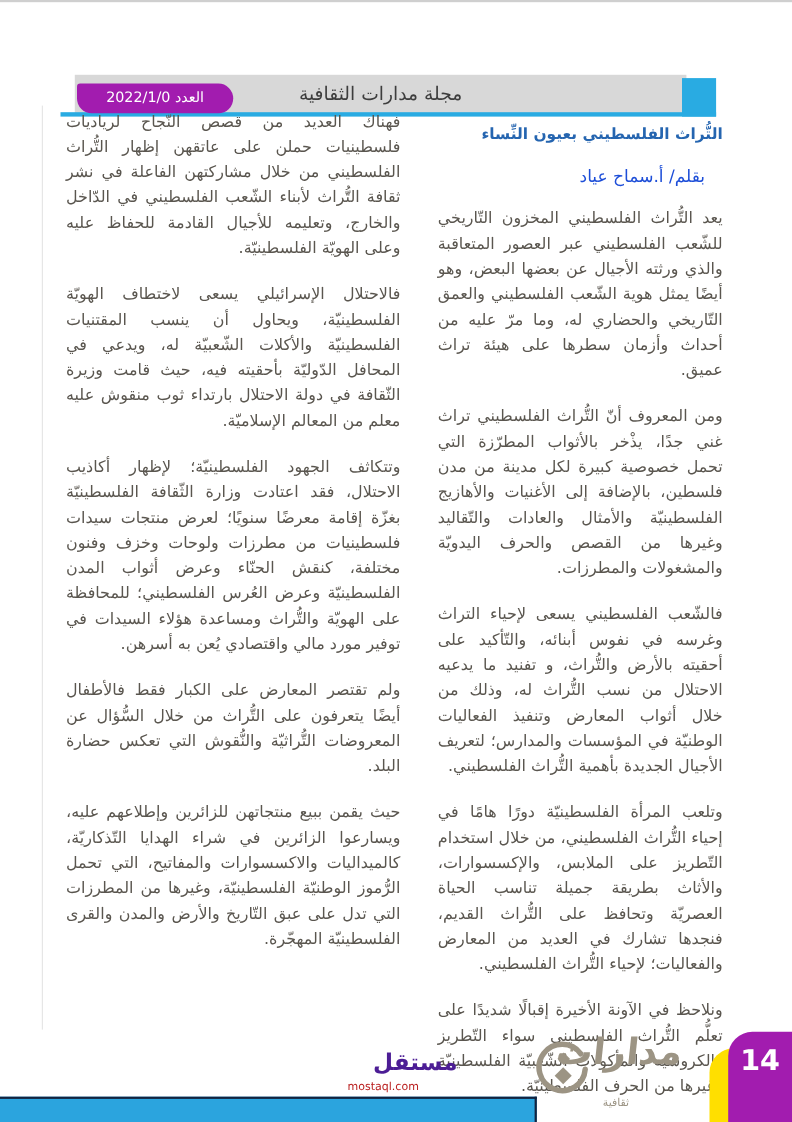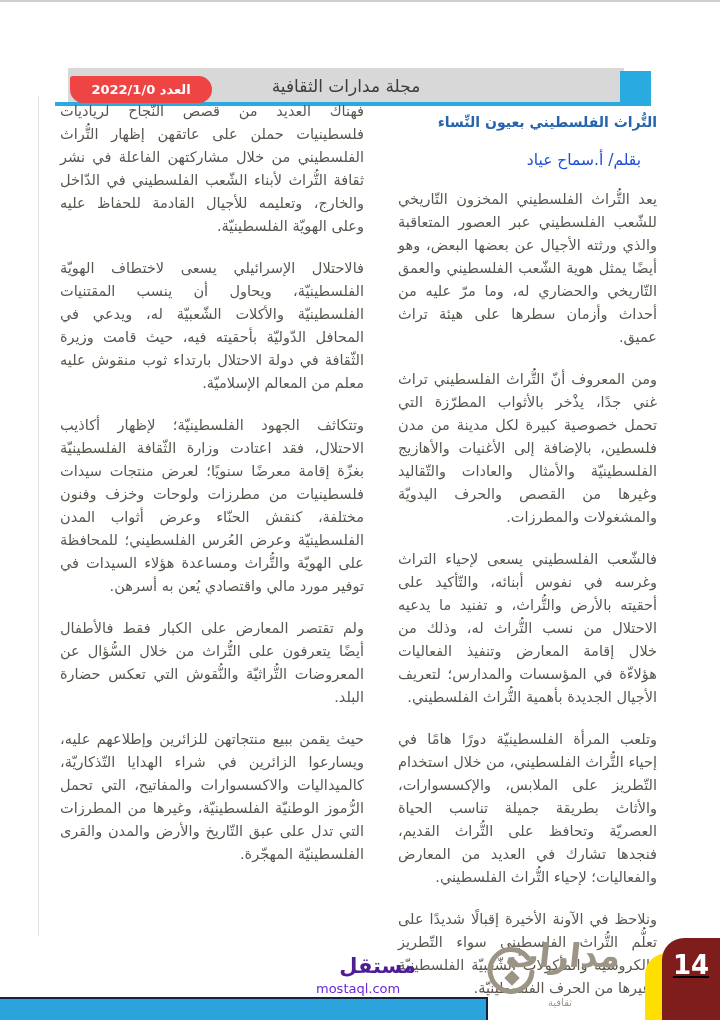--- a/index.html
+++ b/index.html
@@ -25,24 +25,24 @@
   .header-square{
     position:absolute;left:620px;top:71px;width:31px;height:35px;
     background:#29abe2;
   }
   .header-rule{
     position:absolute;left:55px;top:102px;width:596px;height:4px;
     background:#29abe2;
   }
   .issue-badge{
     position:absolute;left:70px;top:76px;width:142px;height:27px;
-    background:#ef4444;color:#ffffff;
+    background:#a21caf;color:#ffffff;
     border-radius:3px 14px 14px 14px;
     display:flex;align-items:center;justify-content:center;
-    font-size:13px;font-weight:bold;
+    font-size:13px;font-weight:normal;
     direction:rtl;
     z-index:3;
   }
 
   
   .col{position:absolute;color:#5a564f;font-size:14.5px;line-height:23px;}
   .col p{margin:0 0 19px 13px;text-align:justify;}
   .col-right{right:63px;top:110px;width:272px;}
   .col-left{left:47px;top:100px;width:317px;}
   .article-title{
@@ -56,21 +56,21 @@
   
   .watermark{
     position:absolute;left:316px;top:950px;width:100px;
     text-align:left;z-index:0;direction:ltr;
   }
   .watermark .wm-brand{
     display:block;font-size:21px;font-weight:bold;color:#4c1d95;
     direction:rtl;text-align:right;line-height:32px;
   }
   .watermark .wm-domain{
-    display:block;font-size:13px;color:#6d28d9;line-height:14px;
+    display:block;font-size:10px;color:#b91c1c;line-height:14px;
   }
 
   .logo{
     position:absolute;left:486px;top:930px;width:134px;height:80px;z-index:0;
   }
   .logo .logo-word{
     position:absolute;right:0;top:6px;
     font-size:33px;font-weight:bold;color:#9c9484;
     transform:skewX(-6deg);line-height:40px;
   }
@@ -79,22 +79,22 @@
     position:absolute;right:48px;bottom:2px;
     font-size:10px;color:#9c9484;letter-spacing:1px;margin-left:40px;
   }
 
   .yellow-shape{
     position:absolute;left:645px;top:953px;width:46px;height:67px;
     background:#ffdf00;border-radius:22px 22px 0 0;z-index:1;
   }
   .page-badge{
     position:absolute;left:662px;top:938px;width:58px;height:82px;
-    background:#7f1d1d;border-radius:22px 0 0 0;z-index:2;
-    display:flex;justify-content:center;align-items:flex-start;text-decoration:underline;
+    background:#a21caf;border-radius:22px 0 0 0;z-index:2;
+    display:flex;justify-content:center;align-items:flex-start;
   }
   .page-number{
     color:#ffffff;font-size:26px;font-weight:bold;margin-top:12px;
   }
   .bottom-bar{
     position:absolute;left:0;top:997px;width:488px;height:23px;
     background:#2ba4de;
     border-top:2px solid #13233f;border-right:2px solid #13233f;
     box-sizing:border-box;z-index:1;
   }
@@ -112,21 +112,21 @@
   </div>
   <div class="header-square"></div>
   <div class="header-rule"></div>
   <div class="issue-badge">العدد 2022/1/0</div>
 
   <section class="col col-right">
     <h1 class="article-title">التُّراث الفلسطيني بعيون النِّساء</h1>
     <div class="byline">بقلم/ أ.سماح عياد</div>
     <p>يعد التُّراث الفلسطيني المخزون التّاريخي للشّعب الفلسطيني عبر العصور المتعاقبة والذي ورثته الأجيال عن بعضها البعض، وهو أيضًا يمثل هوية الشّعب الفلسطيني والعمق التّاريخي والحضاري له، وما مرّ عليه من أحداث وأزمان سطرها على هيئة تراث عميق.</p>
     <p>ومن المعروف أنّ التُّراث الفلسطيني تراث غني جدًا، يذْخر بالأثواب المطرّزة التي تحمل خصوصية كبيرة لكل مدينة من مدن فلسطين، بالإضافة إلى الأغنيات والأهازيج الفلسطينيّة والأمثال والعادات والتّقاليد وغيرها من القصص والحرف اليدويّة والمشغولات والمطرزات.</p>
-    <p>فالشّعب الفلسطيني يسعى لإحياء التراث وغرسه في نفوس أبنائه، والتّأكيد على أحقيته بالأرض والتُّراث، و تفنيد ما يدعيه الاحتلال من نسب التُّراث له، وذلك من خلال إقامة المعارض وتنفيذ الفعاليات هؤلاءّة في المؤسسات والمدارس؛ لتعريف الأجيال الجديدة بأهمية التُّراث الفلسطيني.</p>
+    <p>فالشّعب الفلسطيني يسعى لإحياء التراث وغرسه في نفوس أبنائه، والتّأكيد على أحقيته بالأرض والتُّراث، و تفنيد ما يدعيه الاحتلال من نسب التُّراث له، وذلك من خلال أثواب المعارض وتنفيذ الفعاليات الوطنيّة في المؤسسات والمدارس؛ لتعريف الأجيال الجديدة بأهمية التُّراث الفلسطيني.</p>
     <p>وتلعب المرأة الفلسطينيّة دورًا هامًا في إحياء التُّراث الفلسطيني، من خلال استخدام التّطريز على الملابس، والإكسسوارات، والأثاث بطريقة جميلة تناسب الحياة العصريّة وتحافظ على التُّراث القديم، فنجدها  تشارك في العديد من المعارض والفعاليات؛ لإحياء التُّراث الفلسطيني.</p>
     <p>ونلاحظ في  الآونة الأخيرة إقبالًا شديدًا على تعلُّم التُّراث الفلسطيني سواء التّطريز والكروشيه والمأكولات الشّعبيّة الفلسطينيّة وغيرها من الحرف الفلسطينيّة.</p>
   </section>
 
   <section class="col col-left">
     <p>فهناك العديد من قصص النّجاح لرياديات فلسطينيات حملن على عاتقهن إظهار التُّراث الفلسطيني من خلال مشاركتهن  الفاعلة في نشر ثقافة التُّراث لأبناء الشّعب الفلسطيني في الدّاخل والخارج، وتعليمه للأجيال القادمة للحفاظ عليه وعلى الهويّة الفلسطينيّة.</p>
     <p>فالاحتلال  الإسرائيلي يسعى لاختطاف الهويّة الفلسطينيّة، ويحاول أن ينسب المقتنيات الفلسطينيّة والأكلات الشّعبيّة له، ويدعي في المحافل الدّوليّة بأحقيته فيه، حيث قامت وزيرة الثّقافة في دولة الاحتلال بارتداء ثوب منقوش عليه معلم من المعالم الإسلاميّة.</p>
     <p>وتتكاثف الجهود الفلسطينيّة؛ لإظهار أكاذيب الاحتلال، فقد اعتادت وزارة الثّقافة الفلسطينيّة بغزّة إقامة  معرضًا سنويًا؛ لعرض منتجات سيدات فلسطينيات من مطرزات ولوحات وخزف وفنون مختلفة، كنقش الحنّاء وعرض  أثواب المدن الفلسطينيّة وعرض العُرس الفلسطيني؛ للمحافظة على الهويّة  والتُّراث ومساعدة هؤلاء السيدات في توفير مورد مالي واقتصادي يُعن به أسرهن.</p>
     <p>ولم تقتصر المعارض على الكبار فقط فالأطفال أيضًا يتعرفون على التُّراث من  خلال  السُّؤال عن المعروضات التُّراثيّة  والنُّقوش التي تعكس حضارة البلد.</p>
     <p>حيث يقمن ببيع منتجاتهن للزائرين وإطلاعهم عليه، ويسارعوا الزائرين في شراء الهدايا التّذكاريّة، كالميداليات والاكسسوارات والمفاتيح، التي تحمل الرُّموز الوطنيّة الفلسطينيّة، وغيرها من المطرزات التي تدل على عبق التّاريخ والأرض والمدن والقرى الفلسطينيّة المهجّرة.</p>

